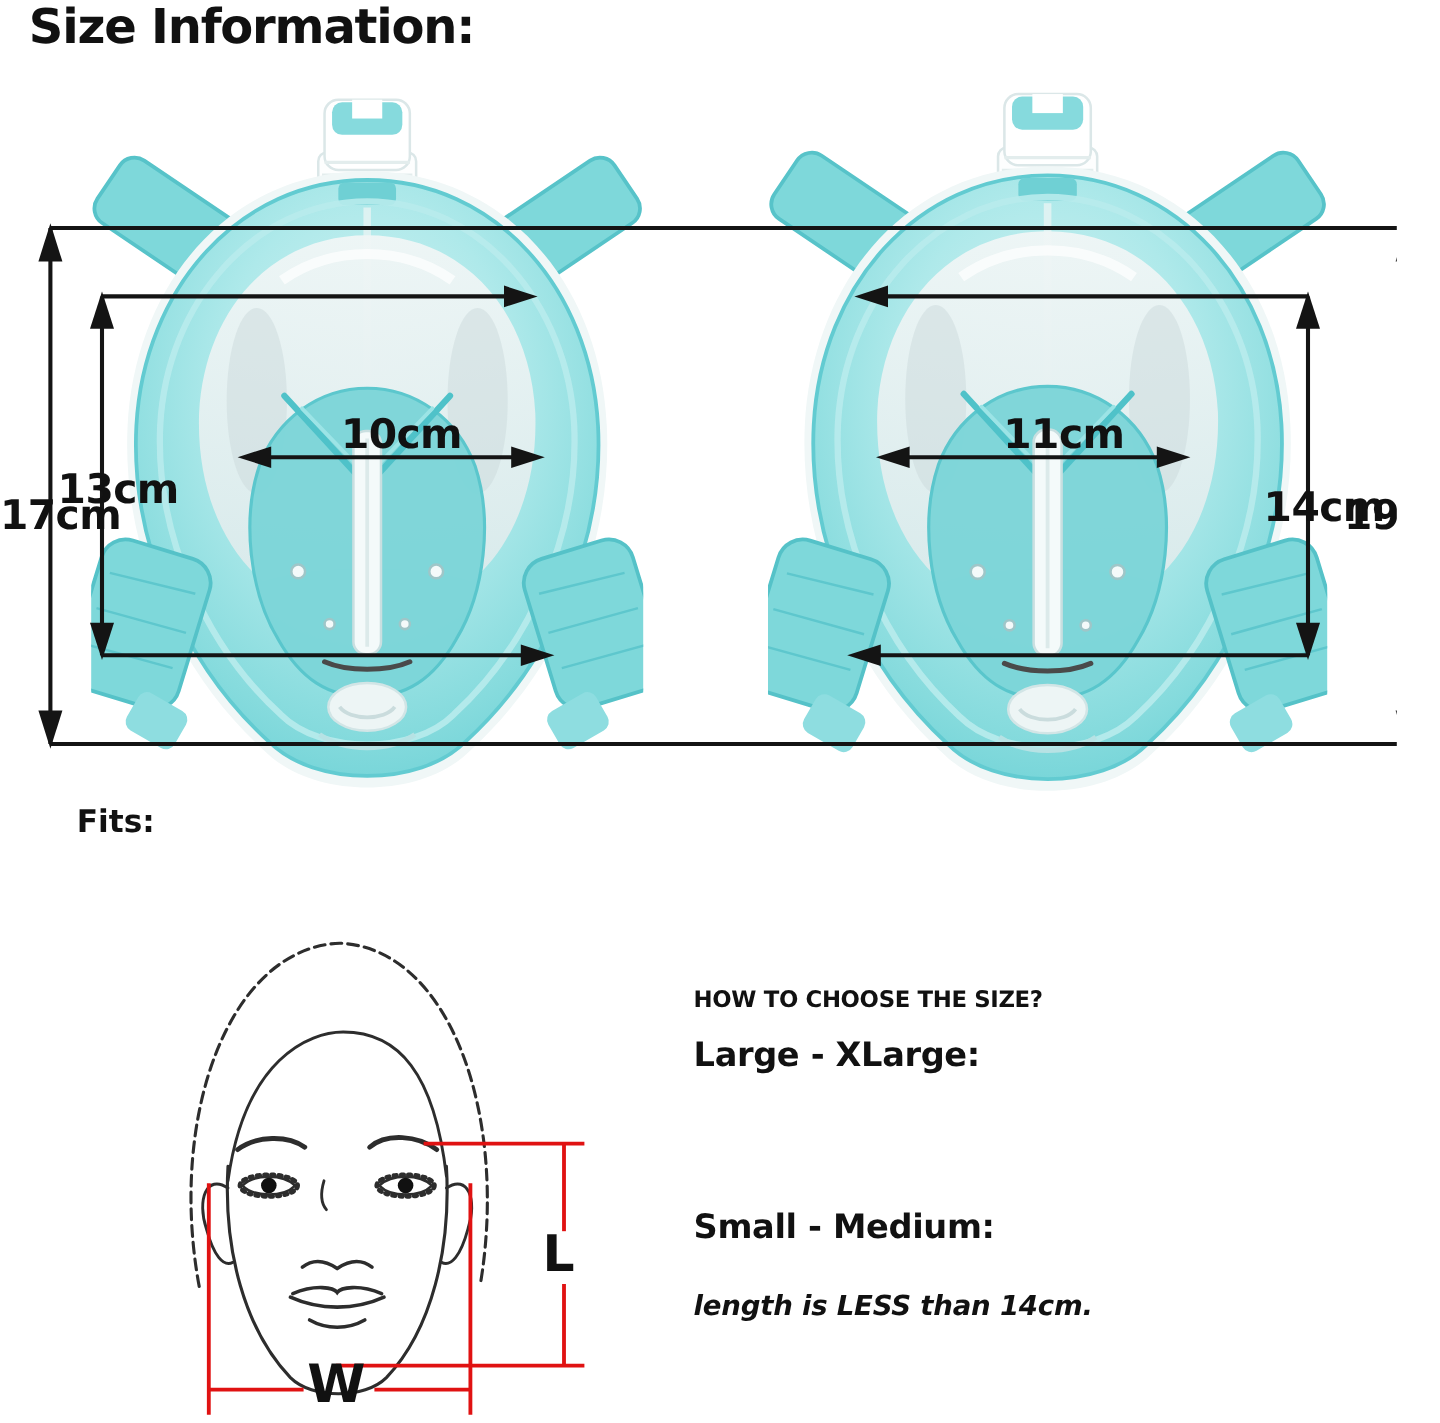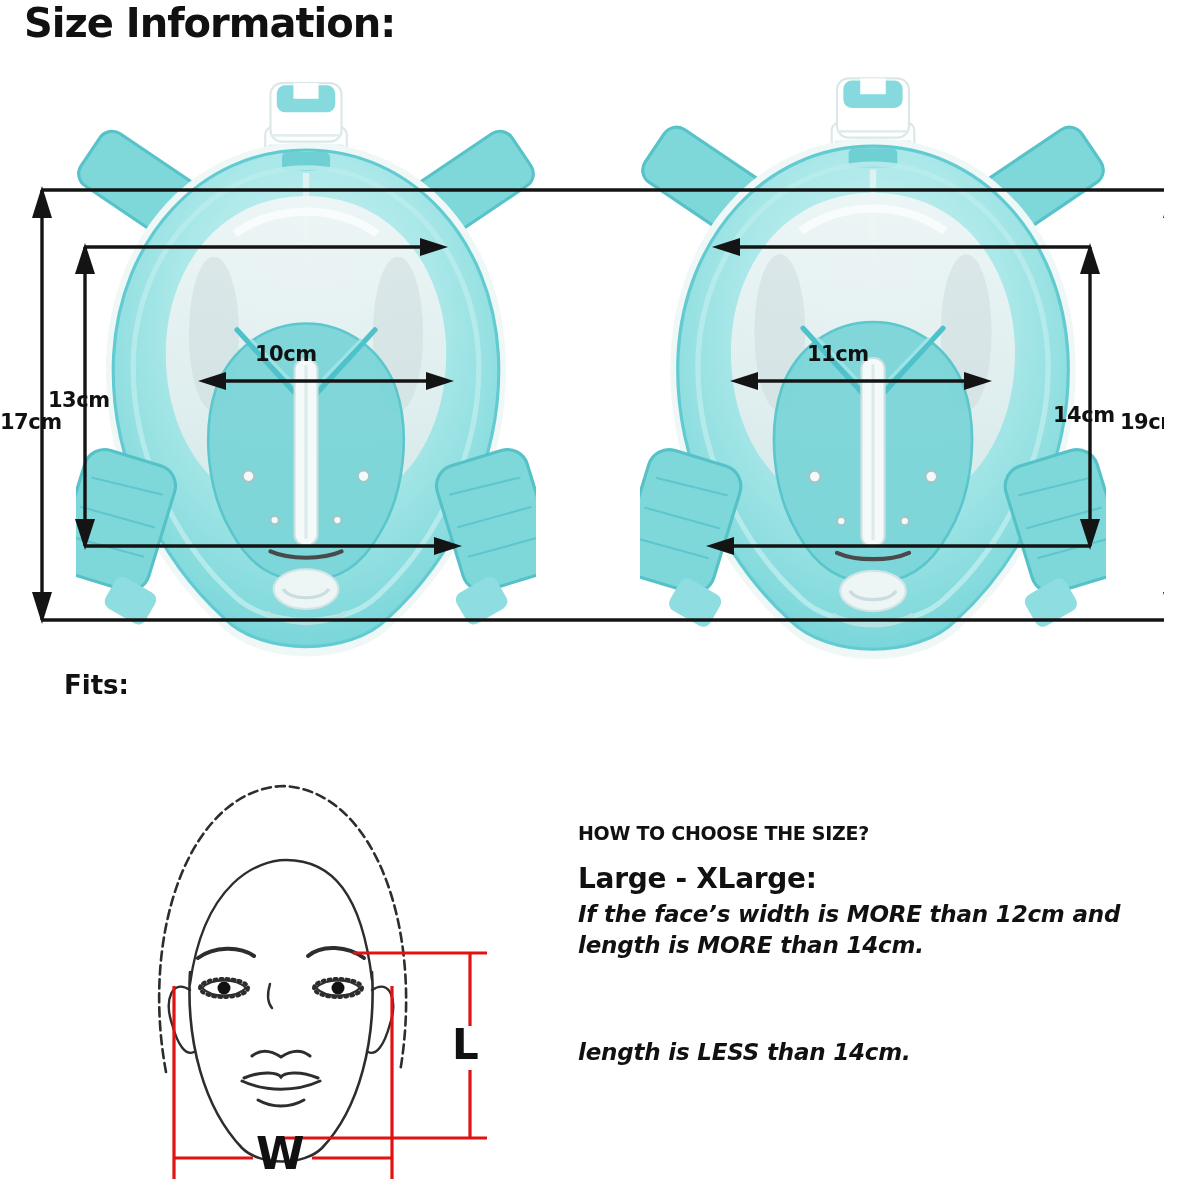--- a/index.html
+++ b/index.html
@@ -1,20 +1,20 @@
 <!DOCTYPE html>
 <html><head>
 <meta charset="utf-8">
 <style>
   html,body{margin:0;padding:0;background:#ffffff}
   body{font-family:"DejaVu Sans","Liberation Sans",sans-serif;color:#111}
   .page{position:relative;width:1164px;height:1186px;background:#fff;overflow:hidden}
   .abs{position:absolute}
   .title{font-size:40px;font-weight:bold;letter-spacing:-1px;white-space:nowrap}
-  .mlabel{font-size:21px;font-weight:bold;text-align:left;letter-spacing:-0.5px;white-space:nowrap}
+  .mlabel{font-size:34px;font-weight:bold;text-align:right;letter-spacing:-0.5px;white-space:nowrap}
   .fits-label{font-size:26px;font-weight:bold}
   .fits-value{font-size:30px;font-weight:bold;text-align:center;letter-spacing:0.5px;white-space:nowrap}
   .guide-heading{font-size:19px;font-weight:bold;letter-spacing:-0.3px;white-space:nowrap}
   .guide-title{font-size:28px;font-weight:bold;letter-spacing:-0.3px;margin:0 0 4px 0}
   .guide-lines{font-size:23px;font-weight:bold;font-style:italic;line-height:31px;letter-spacing:-0.2px;margin:0;white-space:nowrap}
   .face-letter{font-weight:bold;line-height:1}
   svg{display:block}
 </style>
 </head>
 <body>
@@ -193,26 +193,23 @@
       <line x1="192" y1="386" x2="272" y2="386"></line>
     </g>
   </svg>
   <div class="abs face-letter" style="left:452px;top:1024px;font-size:42px">L</div>
   <div class="abs face-letter" style="left:256px;top:1132px;font-size:44px">W</div>
 
   <div class="abs guide-heading" style="left:578px;top:822px">HOW TO CHOOSE THE SIZE?</div>
 
   <div class="abs" style="left:578px;top:862px">
     <div class="guide-title">Large - XLarge:</div>
-    <p class="guide-lines">
-      <span>If the face’s width is MORE than 12cm and</span><br>
-      <span>length is MORE than 14cm.</span>
-    </p>
   </div>
 
   <div class="abs" style="left:578px;top:1006px">
+    <div class="guide-title">Small - Medium:</div>
     <p class="guide-lines">
       <br>
       <span>length is LESS than 14cm.</span>
     </p>
   </div>
 
 </div>
 
 </body></html>

